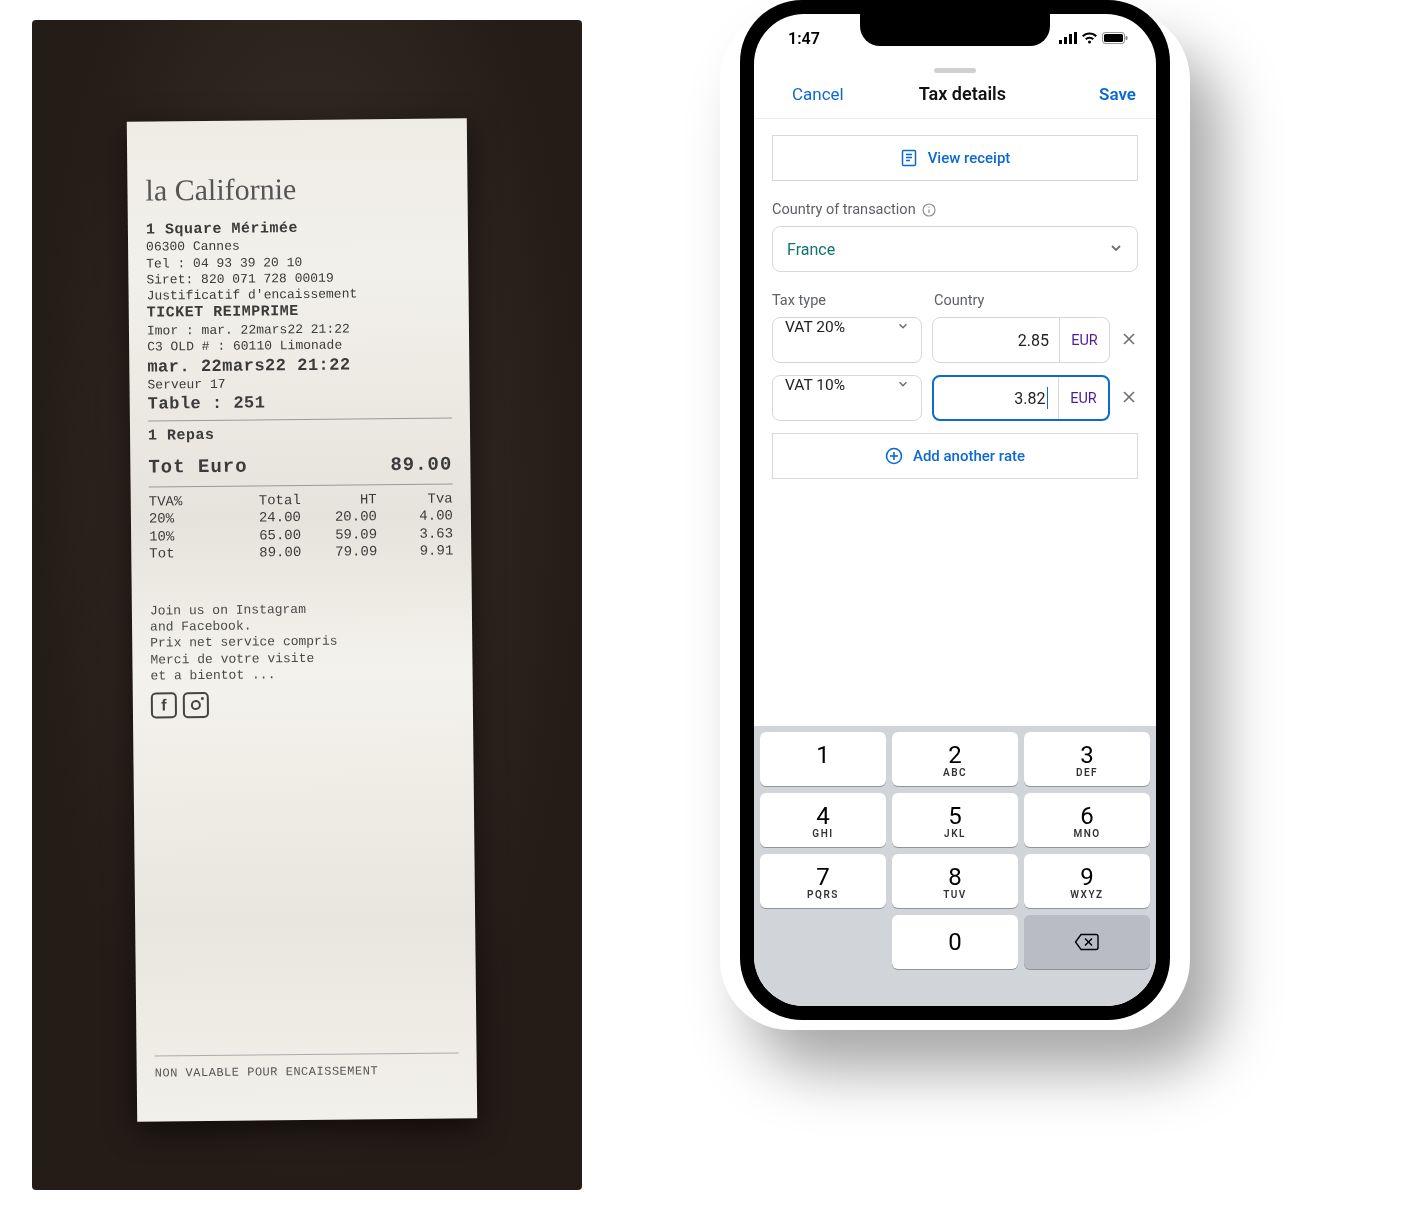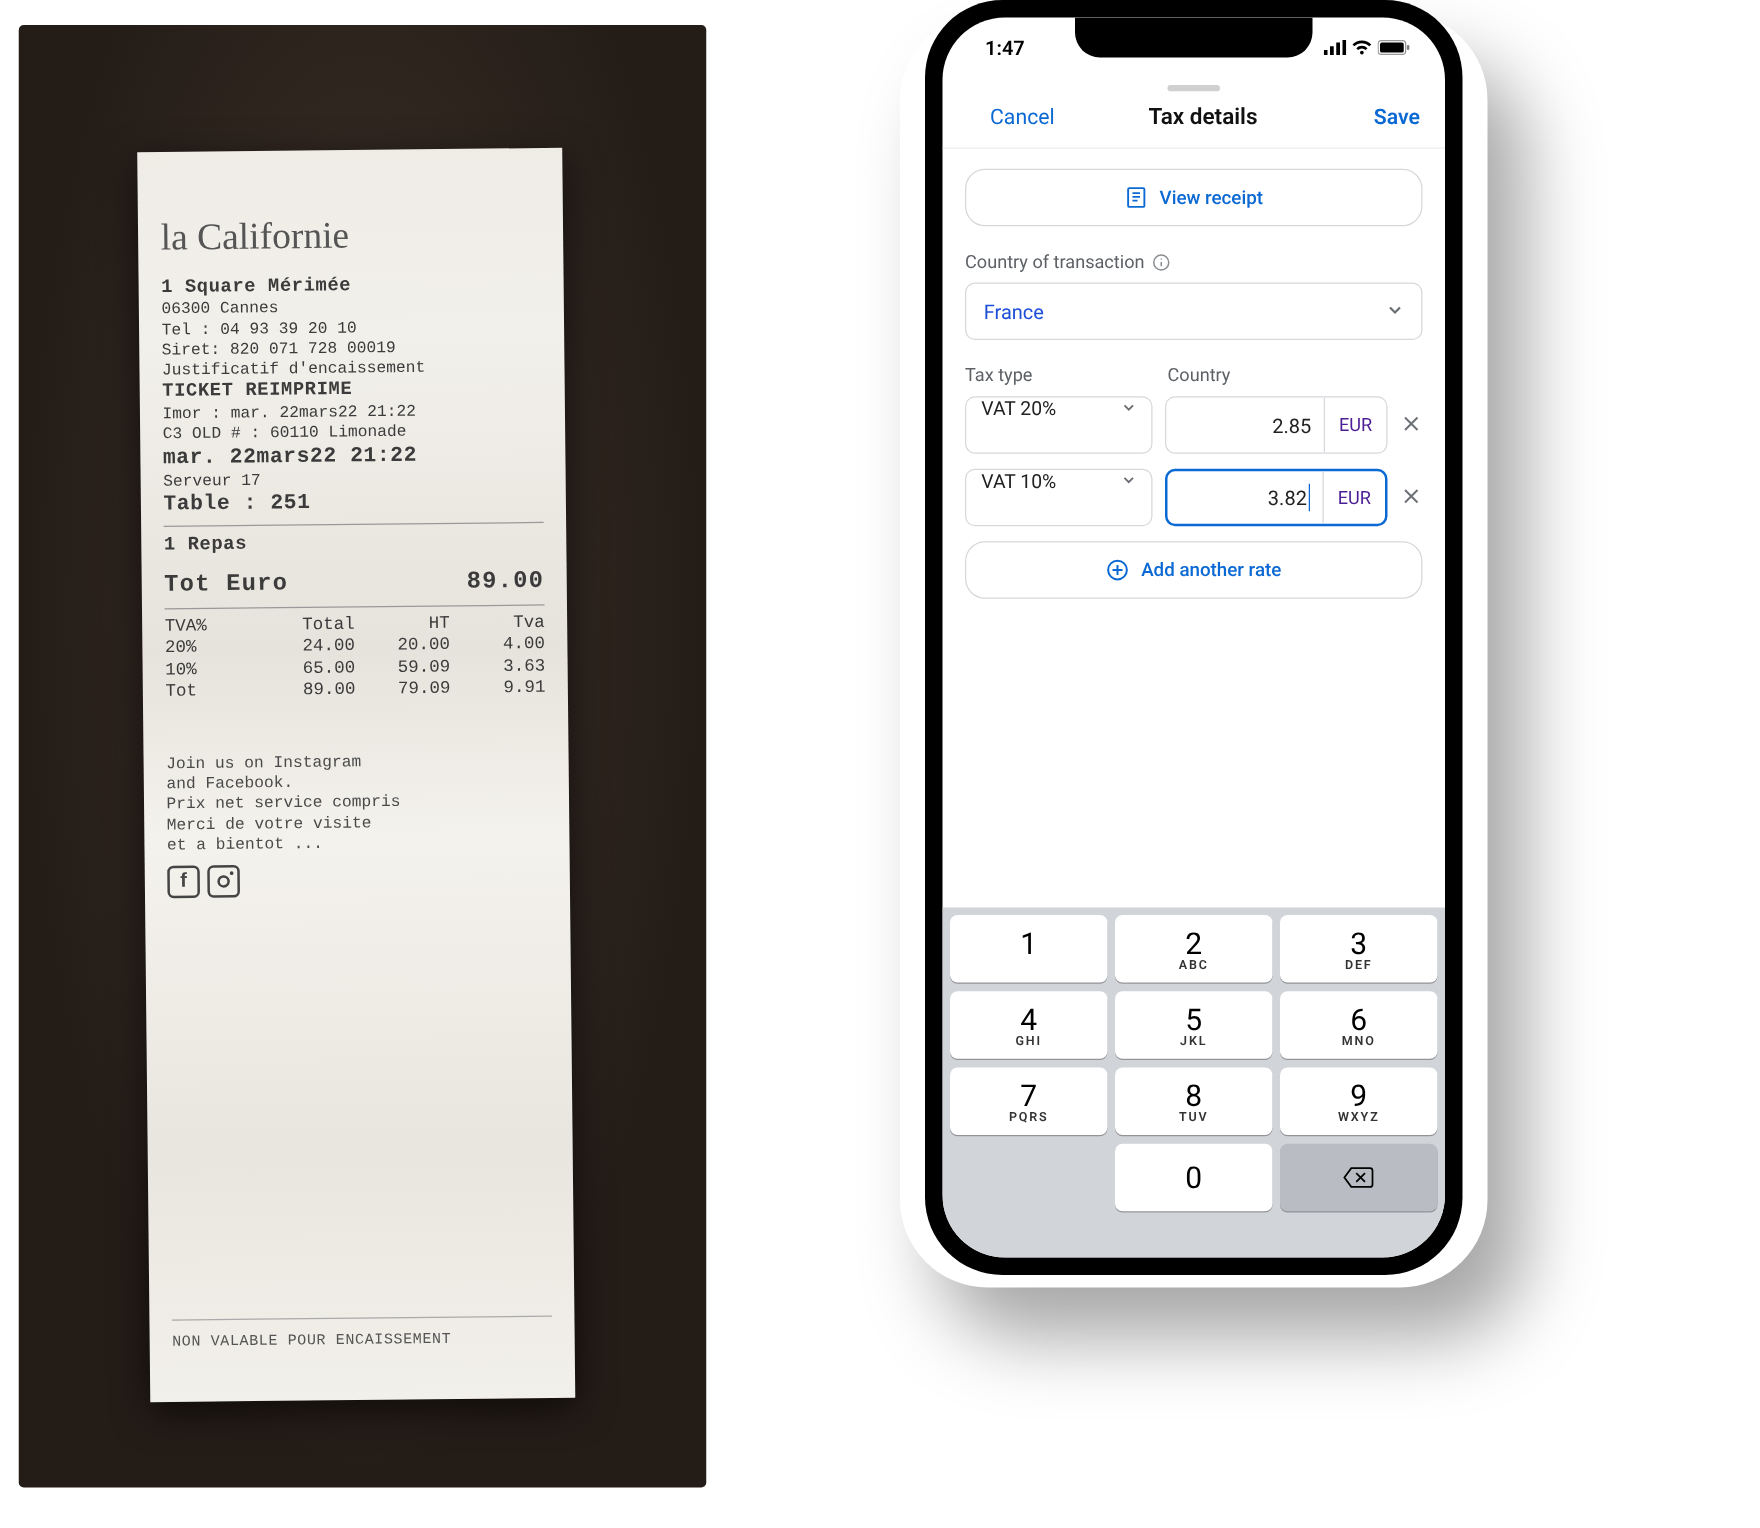--- a/index.html
+++ b/index.html
@@ -12,21 +12,21 @@
     overflow: hidden;
   }
   .canvas {
     position: absolute;
     inset: 0;
   }
 
   
   .photo {
     position: absolute;
-    left: 15px;
+    left: 32px;
     top: 20px;
     width: 550px;
     height: 1170px;
     background: #2a211c;
     background: radial-gradient(ellipse at 50% 40%, #3f332b 0%, #241c17 70%);
     border-radius: 4px;
     overflow: hidden;
   }
   .receipt {
     position: absolute;
@@ -168,21 +168,21 @@
 
   .content {
     flex: 1;
     padding: 16px 18px;
     overflow: hidden;
   }
   .btn-outline {
     width: 100%;
     height: 46px;
     border: 1px solid #d6d8db;
-    border-radius: 16px;
+    border-radius: 0;
     background: #fff;
     display: flex;
     align-items: center;
     justify-content: center;
     gap: 10px;
     color: #0b69d4;
     font-size: 15px;
     font-weight: 500;
     margin-bottom: 20px;
   }
@@ -197,21 +197,21 @@
   .select {
     width: 100%;
     height: 46px;
     border: 1px solid #d6d8db;
     border-radius: 8px;
     padding: 0 14px;
     display: flex;
     align-items: center;
     justify-content: space-between;
     font-size: 16px;
-    color: #1d4ed8;
+    color: #0f766e;
     margin-bottom: 20px;
   }
   .row-head { display: flex; gap: 12px; margin-bottom: 8px; }
   .row-head .col-type { flex: 0 0 150px; font-size: 14.5px; color: #5d6166; }
   .row-head .col-amt  { flex: 1; font-size: 14.5px; color: #5d6166; }
   .tax-row {
     display: flex;
     align-items: center;
     gap: 10px;
     margin-bottom: 12px;

